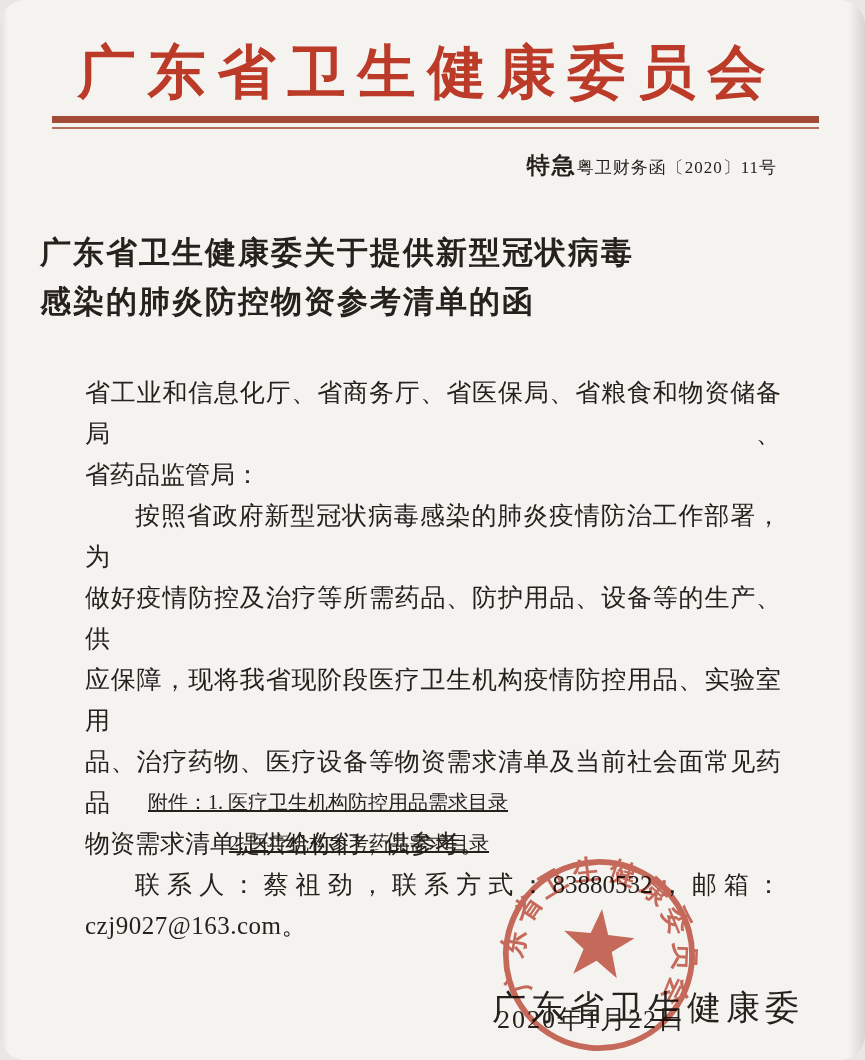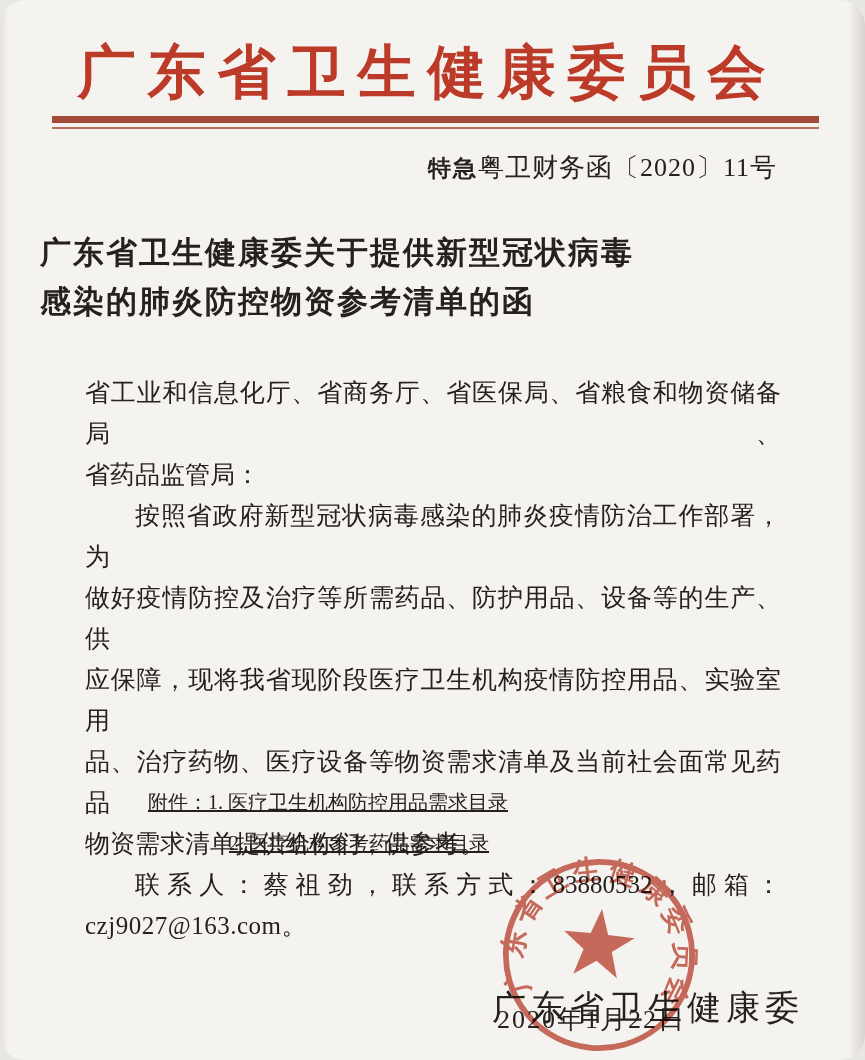--- a/index.html
+++ b/index.html
@@ -33,21 +33,21 @@
     border-top:7px solid #a34a38;
     height:4px;
     border-bottom:2px solid #b5705c;
   }
   .meta-row{
     position:absolute;top:150px;left:78px;right:88px;
     display:flex;justify-content:flex-end;align-items:baseline;
     font-size:23px;
   }
   .urgency{font-family:"Liberation Sans","DejaVu Sans",sans-serif;font-weight:bold;letter-spacing:2px;}
-  .doc-number{font-size:26px;letter-spacing:1px;}
+  .doc-number{font-size:17px;letter-spacing:1px;}
 
   .doc-title{
     position:absolute;top:228px;left:40px;right:50px;
     text-align:left;
     font-size:31px;font-weight:bold;
     line-height:49px;
     letter-spacing:2px;
   }
 
   .body-block{

